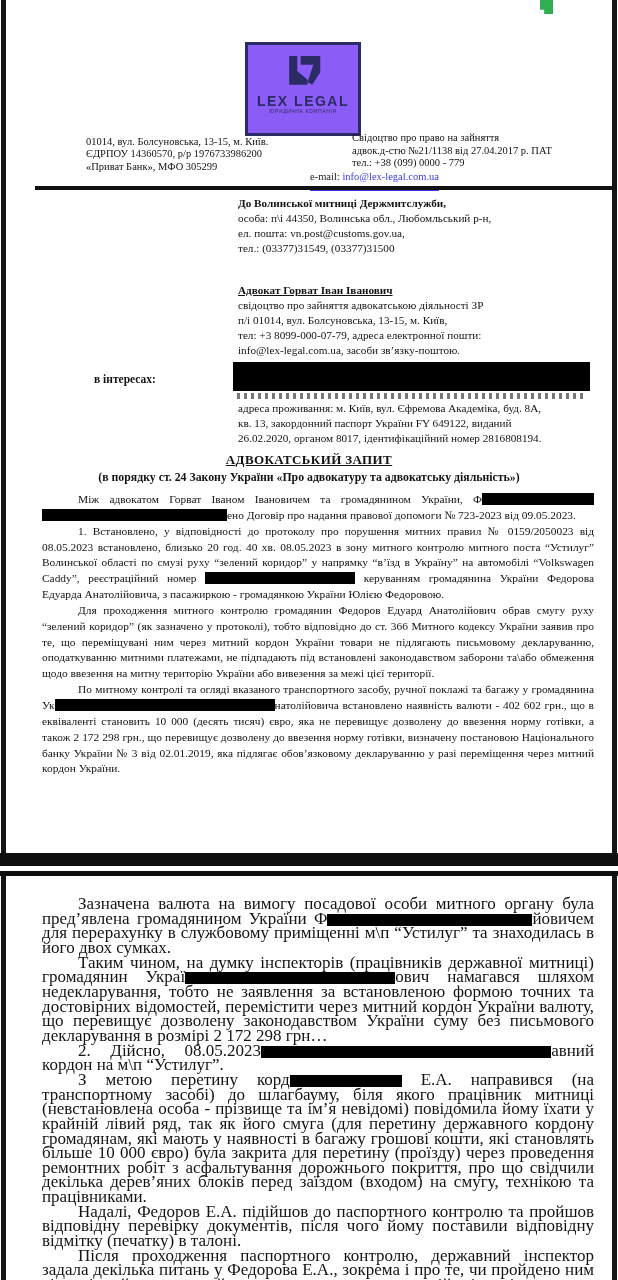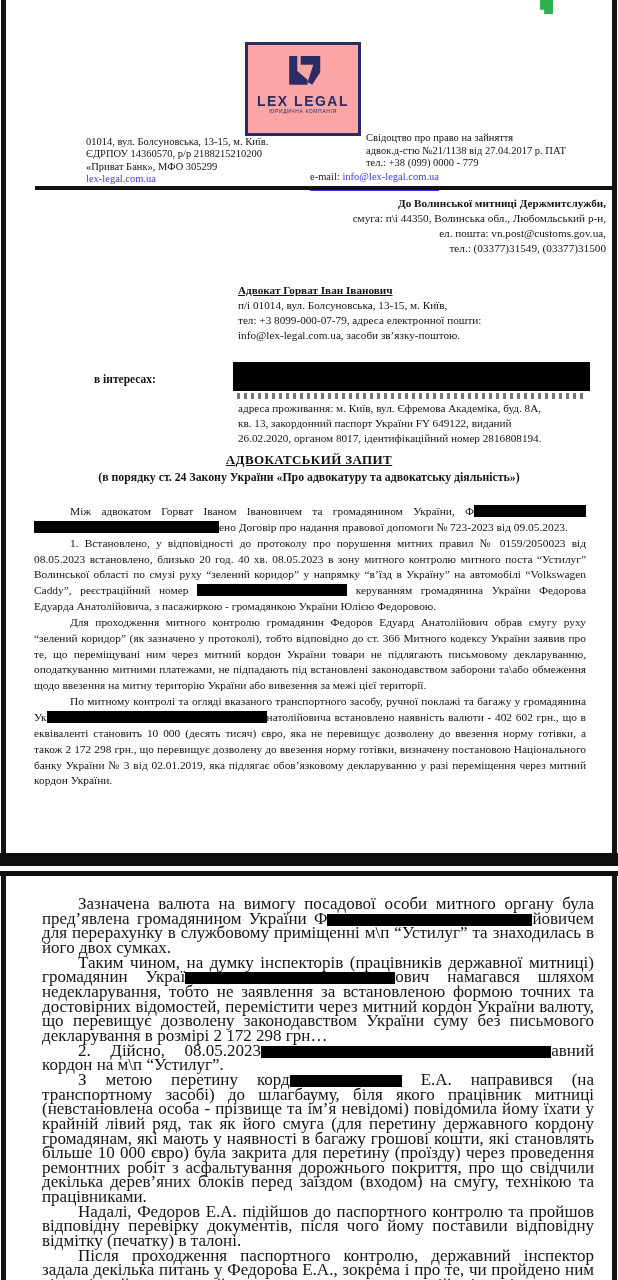--- a/index.html
+++ b/index.html
@@ -10,61 +10,61 @@
   }
   .abs{position:absolute;}
   .vborder{background:#141414;width:5px;}
   .hbar{background:#0f0f0f;}
 
   
   #green-icon{left:540px;top:0;width:13px;height:14px;background:#2eb050;
     clip-path:polygon(0 0,100% 0,100% 100%,32% 100%,32% 70%,0 70%);}
 
   
-  #logo-box{left:245px;top:42px;width:110px;height:88px;background:#fca5a5;
+  #logo-box{left:245px;top:42px;width:110px;height:88px;background:#8b5cf6;
     border:3px solid #2b2b66;text-align:center;}
   #logo-box svg{display:block;margin:3px auto 0 auto;}
   .logo-name{font-family:"Liberation Sans",sans-serif;font-weight:bold;
     font-size:14px;letter-spacing:1.5px;color:#2b2b66;line-height:14px;}
   .logo-tag{font-family:"Liberation Sans",sans-serif;font-size:5px;
     letter-spacing:.6px;color:#2b2b66;line-height:7px;}
 
   
   #header-left{left:86px;top:136px;font-size:10.5px;line-height:12.4px;white-space:nowrap;}
-  #header-right{left:352px;top:132px;font-size:10.5px;line-height:12.6px;white-space:nowrap;margin-left:14px;}
+  #header-right{left:352px;top:132px;font-size:10.5px;line-height:12.6px;white-space:nowrap;}
   .site-link{display:inline-block;color:#3a3adf;border-bottom:1.5px solid #3a3adf;
     min-width:238px;text-decoration:none;}
   #email-line{left:310px;top:171px;font-size:10.5px;white-space:nowrap;
     border-bottom:1.5px solid #3a3adf;padding-bottom:8px;}
   #email-line .label{color:#222;}
   #email-line .link{color:#3a3adf;}
   #header-rule{left:35px;top:186px;width:578px;height:4px;background:#111;}
 
   
   .info-block{width:368px;font-size:11.2px;line-height:14.9px;}
-  #addressee{left:238px;top:196px;text-align:right;}
+  #addressee{left:238px;top:196px;}
   #advocate{left:238px;top:283px;}
   .block-title{font-weight:bold;}
   .block-title.u{text-decoration:underline;}
 
   
   #interests-label{left:62px;top:373px;font-weight:bold;font-size:11.5px;padding-left:32px;}
   #interests-redact{left:233px;top:362px;width:357px;height:29px;background:#000;}
   #cutline{left:237px;top:393px;width:346px;height:6px;opacity:.75;
     background:repeating-linear-gradient(90deg,#4a4a4a 0 3px,transparent 3px 7px);}
   #interests-lines{left:238px;top:401px;width:372px;font-size:11.2px;line-height:14.8px;}
 
   
   #req-title{left:0;top:452px;width:618px;text-align:center;font-weight:bold;
     font-size:13px;text-decoration:underline;letter-spacing:.4px;}
   #req-subtitle{left:0;top:470px;width:618px;text-align:center;font-weight:bold;font-size:11.8px;}
 
   
   .body-text{text-align:justify;}
-  #body1{left:34px;top:492px;width:552px;font-size:11.4px;line-height:15.85px;margin-top:12px;}
+  #body1{left:42px;top:492px;width:552px;font-size:11.4px;line-height:15.85px;}
   #body2{left:42px;top:897px;width:552px;font-size:17px;line-height:14.65px;}
   .para{margin:0;text-indent:36px;}
   .redact{display:inline-block;background:#000;height:12px;vertical-align:-2px;}
 
   
   #sep-bar{left:0;top:853px;width:618px;height:13px;}
   #sep-line{left:0;top:871px;width:618px;height:5px;}
 </style>
 </head>
 <body>
@@ -79,52 +79,52 @@
     <path d="M16 4 L30 4 L30 30 L48 45 L48 54 L16 54 Z" fill="#2b2b66"></path>
     <path d="M36 4 L70 4 L70 32 L56 54 L48 49 L58 19 L36 19 Z" fill="#2b2b66"></path>
   </svg>
   <div class="logo-name">LEX LEGAL</div>
   <div class="logo-tag">ЮРИДИЧНА КОМПАНІЯ</div>
 </div>
 
 <div class="abs" id="header-left">
   <div>
       <div>01014, вул. Болсуновська, 13-15, м. Київ.</div>
-      <div>ЄДРПОУ 14360570, р/р 2188215210200</div>
+      <div>ЄДРПОУ 14360570, р/р 1976733986200</div>
       <div>«Приват Банк», МФО 305299</div>
     </div>
-  <div><span class="site-link">lex-legal.com.ua</span></div>
 </div>
 
 <div class="abs" id="header-right">
   <div>
       <div>Свідоцтво про право на зайняття</div>
       <div>адвок.д-стю №21/1138 від 27.04.2017 р. ПАТ</div>
       <div>тел.:  +38 (099) 0000 - 779</div>
     </div>
 </div>
 <div class="abs" id="email-line">
   <span class="label">e-mail:</span>
   <span class="link">info@lex-legal.com.ua</span>
 </div>
 
 <div class="abs" id="header-rule"></div>
 
 <div class="abs info-block" id="addressee">
   <div class="block-title">До Волинської митниці Держмитслужби,</div>
   <div>
-      <div>смуга: п\і 44350, Волинська обл., Любомльський р-н,</div>
+      <div>особа: п\і 44350, Волинська обл., Любомльський р-н,</div>
       <div>ел. пошта: vn.post@customs.gov.ua,</div>
       <div>тел.: (03377)31549, (03377)31500</div>
     </div>
 </div>
 
 <div class="abs info-block" id="advocate">
   <div class="block-title u">Адвокат Горват Іван Іванович</div>
   <div>
+      <div>свідоцтво про зайняття адвокатською діяльності ЗР</div>
       <div>п/і 01014, вул. Болсуновська, 13-15, м. Київ,</div>
       <div>тел: +3 8099-000-07-79, адреса електронної  пошти:</div>
       <div>info@lex-legal.com.ua, засоби зв’язку-поштою.</div>
     </div>
 </div>
 
 <div class="abs" id="interests-label">в інтересах:</div>
 <div class="abs" id="interests-redact"></div>
 <div class="abs" id="cutline"></div>
 <div class="abs" id="interests-lines">

